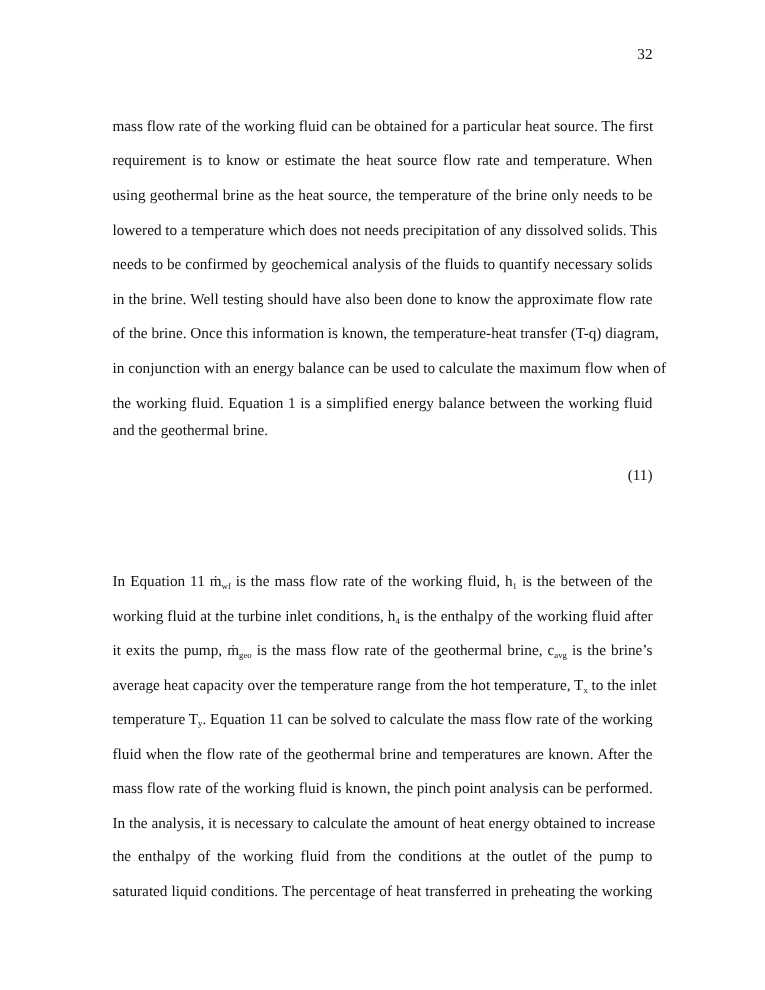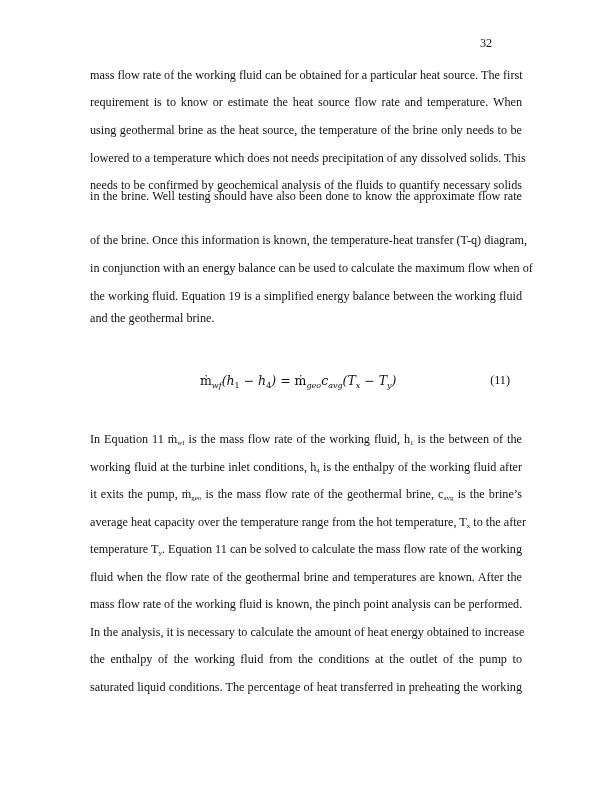--- a/index.html
+++ b/index.html
@@ -1,56 +1,55 @@
 <!DOCTYPE html>
 <html><head>
 <meta charset="utf-8">
 <style>
   html, body { margin: 0; padding: 0; background: #ffffff; }
   body { width: 612px; height: 792px; position: relative; overflow: hidden;
          font-family: "Liberation Serif", "DejaVu Serif", serif; color: #111; }
-  .page-number { position: absolute; top: 36px; left: 480px; width: 42px; text-align: left;
+  .page-number { position: absolute; top: 36px; left: 480px; width: 42px; text-align: right;
                  font-size: 12.2px; }
   .line { position: absolute; left: 90px; width: 432px; font-size: 12.2px; line-height: 14px;
-          white-space: nowrap; }
+          white-space: nowrap; margin-top: 26px; }
   .just { text-align: justify; text-align-last: justify; }
   .equation { position: absolute; top: 373px; left: 90px; width: 432px; height: 20px; font-size: 13px; }
   .eq-body { position: absolute; left: 110px; top: 0; font-family: "DejaVu Serif", serif; font-style: italic; font-size: 12.5px; white-space: nowrap; }
-  .eq-num { position: absolute; right: 12px; top: 0; font-size: 12.2px; }
+  .eq-num { position: absolute; right: 0; top: 0; font-size: 12.2px; }
   .up { font-style: normal; }
   sub { font-size: 8px; vertical-align: -3px; line-height: 0; }
   .sm-sub { font-size: 7px; vertical-align: -2px; line-height: 0; }
 </style>
 </head>
 <body>
 
 <div class="page-number">32</div>
 
 <div>
   <div class="line just" style="top:68px">mass flow rate of the working fluid can be obtained for a particular heat source. The first</div>
   <div class="line just" style="top:95px">requirement is to know or estimate the heat source flow rate and temperature. When</div>
   <div class="line just" style="top:123px">using geothermal brine as the heat source, the temperature of the brine only needs to be</div>
   <div class="line just" style="top:151px">lowered to a temperature which does not needs precipitation of any dissolved solids. This</div>
   <div class="line just" style="top:178px">needs to be confirmed by geochemical analysis of the fluids to quantify necessary solids</div>
-  <div class="line just" style="top:189px">in the brine. Well testing should have also been done to know the approximate flow rate</div>
+  <div class="line just" style="top:206px">in the brine. Well testing should have also been done to know the approximate flow rate</div>
   <div class="line just" style="top:233px">of the brine. Once this information is known, the temperature-heat transfer (T-q) diagram,</div>
   <div class="line just" style="top:261px">in conjunction with an energy balance can be used to calculate the maximum flow when of</div>
-  <div class="line just" style="top:289px">the working fluid. Equation 19 is a simplified energy balance between the working fluid</div>
+  <div class="line just" style="top:289px">the working fluid. Equation 1 is a simplified energy balance between the working fluid</div>
   <div class="line" style="top:311px">and the geothermal brine.</div>
 </div>
 
 <div class="equation">
-  <span class="eq-body"><span class="up">ṁ</span><sub>wf</sub><span>(h</span><sub class="up">1</sub><span> − h</span><sub class="up">4</sub><span>) = </span><span class="up">ṁ</span><sub>geo</sub><span>c</span><sub>avg</sub><span>(T</span><sub>x</sub><span> − T</span><sub>y</sub><span>)</span></span>
   <span class="eq-num">(11)</span>
 </div>
 
 <div>
   <div class="line just" style="top:432px"><span>In Equation 11 ṁ</span><span class="sm-sub">wf</span><span> is the mass flow rate of the working fluid, h</span><span class="sm-sub">1</span><span> is the between of the</span></div>
   <div class="line just" style="top:460px"><span>working fluid at the turbine inlet conditions, h</span><span class="sm-sub">4</span><span> is the enthalpy of the working fluid after</span></div>
   <div class="line just" style="top:487px"><span>it exits the pump, ṁ</span><span class="sm-sub">geo</span><span> is the mass flow rate of the geothermal brine, c</span><span class="sm-sub">avg</span><span> is the brine’s</span></div>
-  <div class="line just" style="top:515px"><span>average heat capacity over the temperature range from the hot temperature, T</span><span class="sm-sub">x</span><span> to the after</span></div>
+  <div class="line just" style="top:515px"><span>average heat capacity over the temperature range from the hot temperature, T</span><span class="sm-sub">x</span><span> to the inlet</span></div>
   <div class="line just" style="top:542px"><span>temperature T</span><span class="sm-sub">y</span><span>. Equation 11 can be solved to calculate the mass flow rate of the working</span></div>
   <div class="line just" style="top:570px">fluid when the flow rate of the geothermal brine and temperatures are known. After the</div>
   <div class="line just" style="top:597px">mass flow rate of the working fluid is known, the pinch point analysis can be performed.</div>
   <div class="line just" style="top:625px">In the analysis, it is necessary to calculate the amount of heat energy obtained to increase</div>
   <div class="line just" style="top:652px">the enthalpy of the working fluid from the conditions at the outlet of the pump to</div>
   <div class="line just" style="top:680px">saturated liquid conditions. The percentage of heat transferred in preheating the working</div>
 </div>
 
 </body></html>

